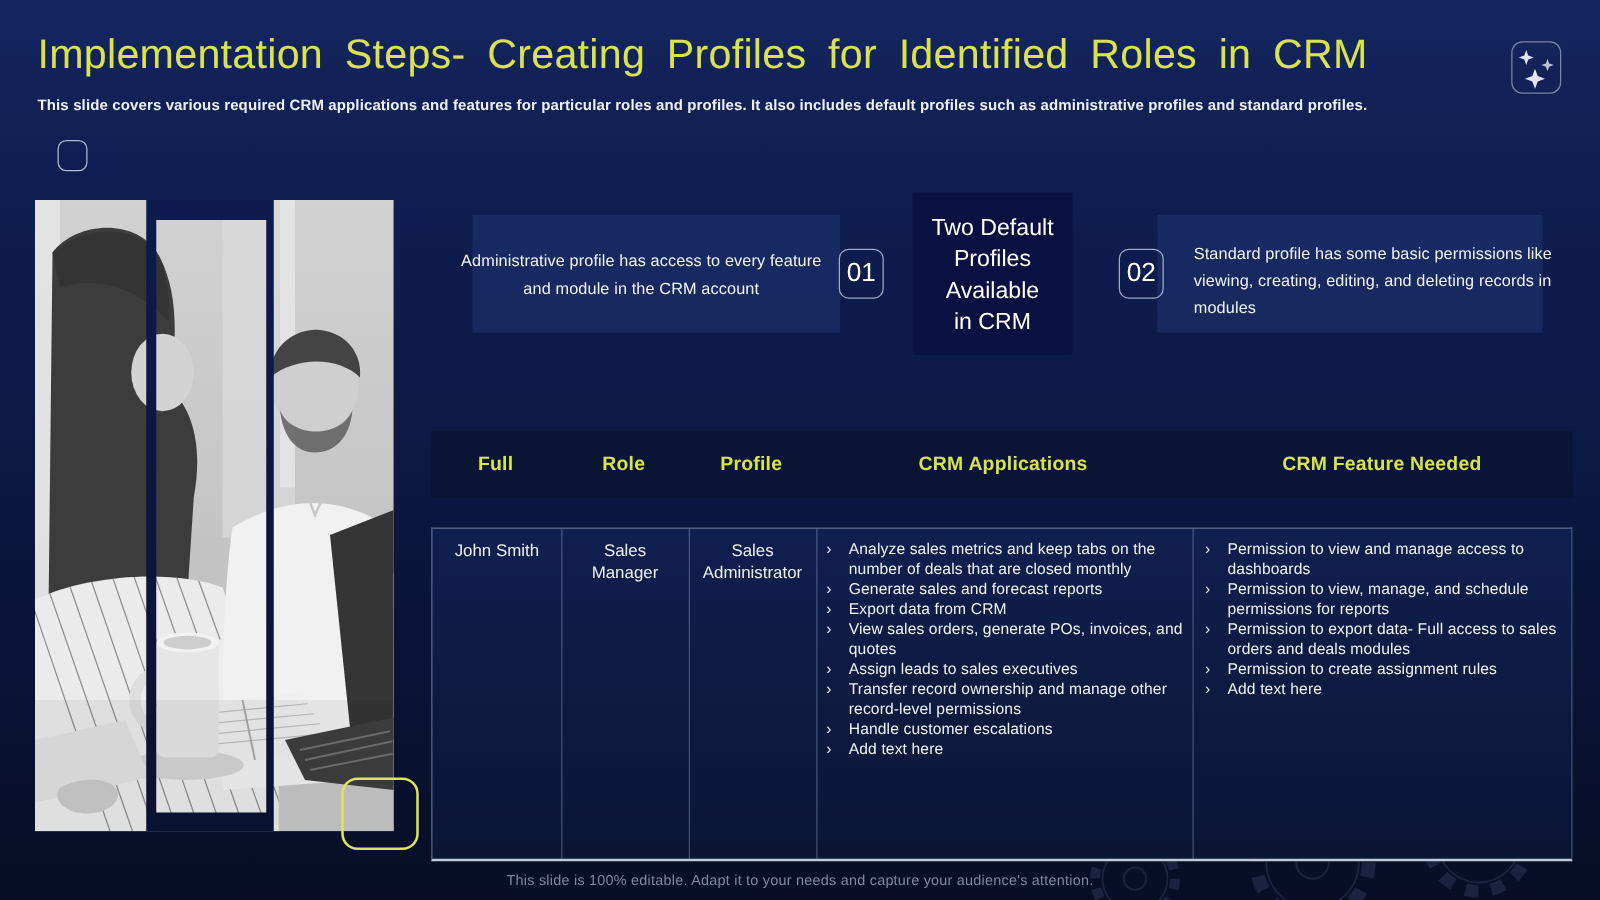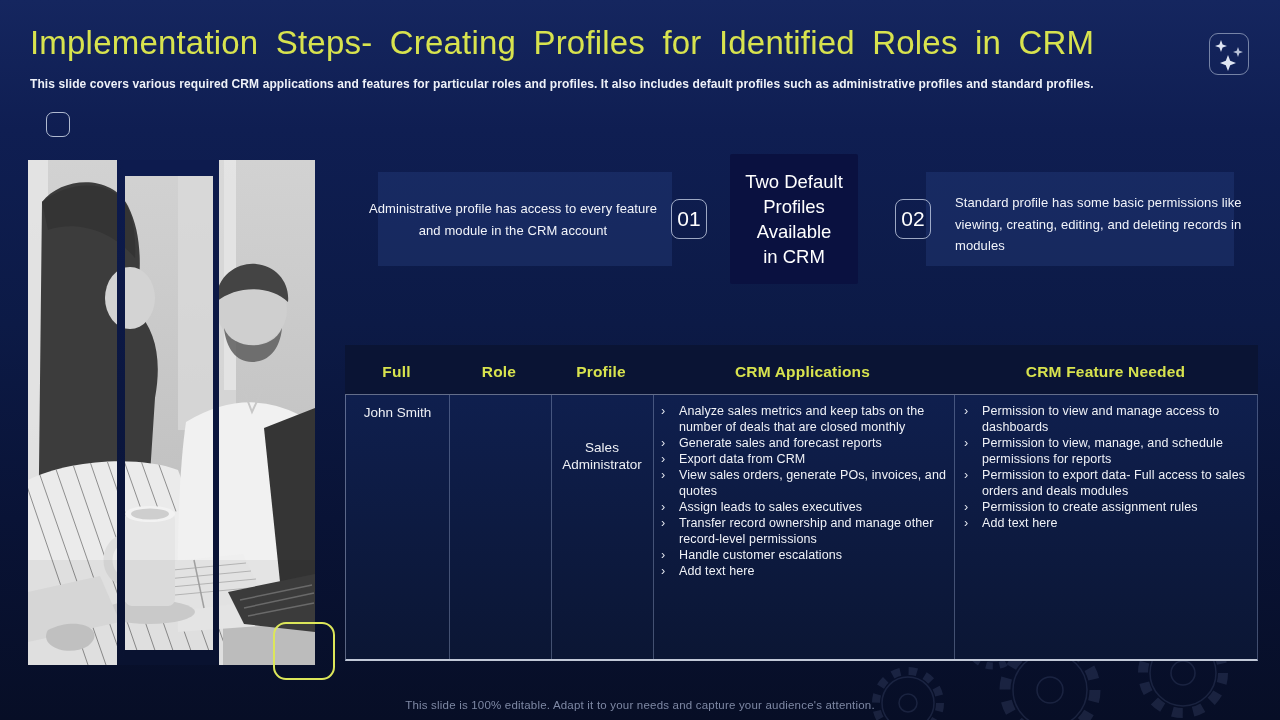--- a/index.html
+++ b/index.html
@@ -68,35 +68,35 @@
   .tbl-header{
     left:345px; top:345px; width:913px; height:53px;
     background:#0a1434; display:flex;
   }
   .th{
     display:flex; align-items:center; justify-content:center;
     color:#d8e34e; font-size:15.5px; font-weight:700; letter-spacing:0.2px;
   }
   .th1{width:103px;} .th2{width:102px;} .th3{width:102px;} .th4{width:301px;} .th5{width:305px;}
   .tbl-body{
-    left:345px; top:394px; width:913px; height:267px;
+    left:345px; top:422px; width:913px; height:267px;
     background:linear-gradient(180deg,#0f1f4e,#0b1634);
     border-top:1px solid rgba(190,200,225,0.5);
     border-left:1px solid rgba(190,200,225,0.45);
     border-right:1px solid rgba(150,165,200,0.4);
     border-bottom:2px solid rgba(225,230,240,0.85);
     box-sizing:border-box;
   }
   .vsep{position:absolute; top:0; width:1px; height:100%; background:rgba(160,175,210,0.38);}
   .v1{left:103px;} .v2{left:205px;} .v3{left:307px;} .v4{left:608px;}
   .cell{position:absolute; top:0; color:#eef0f5;}
   .cell-center{font-size:13.5px; line-height:17px; text-align:center; padding-top:9px; box-sizing:border-box;}
   .c-user{left:0; width:103px;}
   .c-role{left:103px; width:102px; padding-left:11px; padding-right:11px;}
-  .c-profile{left:205px; width:102px; padding-left:8px; padding-right:8px;margin-top:35px;}
+  .c-profile{left:205px; width:102px; padding-left:8px; padding-right:8px;}
   .c-apps{left:307px; width:301px; padding:8px 8px 0 8px; box-sizing:border-box;}
   .c-feat{left:608px; width:305px; padding:8px 8px 0 10px; box-sizing:border-box;}
   .brow{display:flex; gap:8px; font-size:12.5px; line-height:16px; letter-spacing:0.1px;}
   .bglyph{flex:none; width:10px; text-align:left; color:#e7eaf2;}
   .btext{flex:1; color:#f0f2f7;}
   
   .gears{left:860px; top:515px; opacity:0.15;}
   
   .footer{
     left:0; top:699px; width:1280px; text-align:center;
@@ -260,20 +260,21 @@
     <div class="th th5">CRM Feature Needed</div>
   </div>
 
   <div class="abs tbl-body">
     <div class="vsep v1"></div>
     <div class="vsep v2"></div>
     <div class="vsep v3"></div>
     <div class="vsep v4"></div>
 
     <div class="cell cell-center c-user">John Smith</div>
+    <div class="cell cell-center c-role">Sales Manager</div>
     <div class="cell cell-center c-profile">Sales Administrator</div>
 
     <div class="cell c-apps">
 
         <div class="brow">
           <span class="bglyph">›</span>
           <span class="btext">Analyze sales metrics and keep tabs on the number of deals that are closed monthly</span>
         </div>
 
         <div class="brow">

